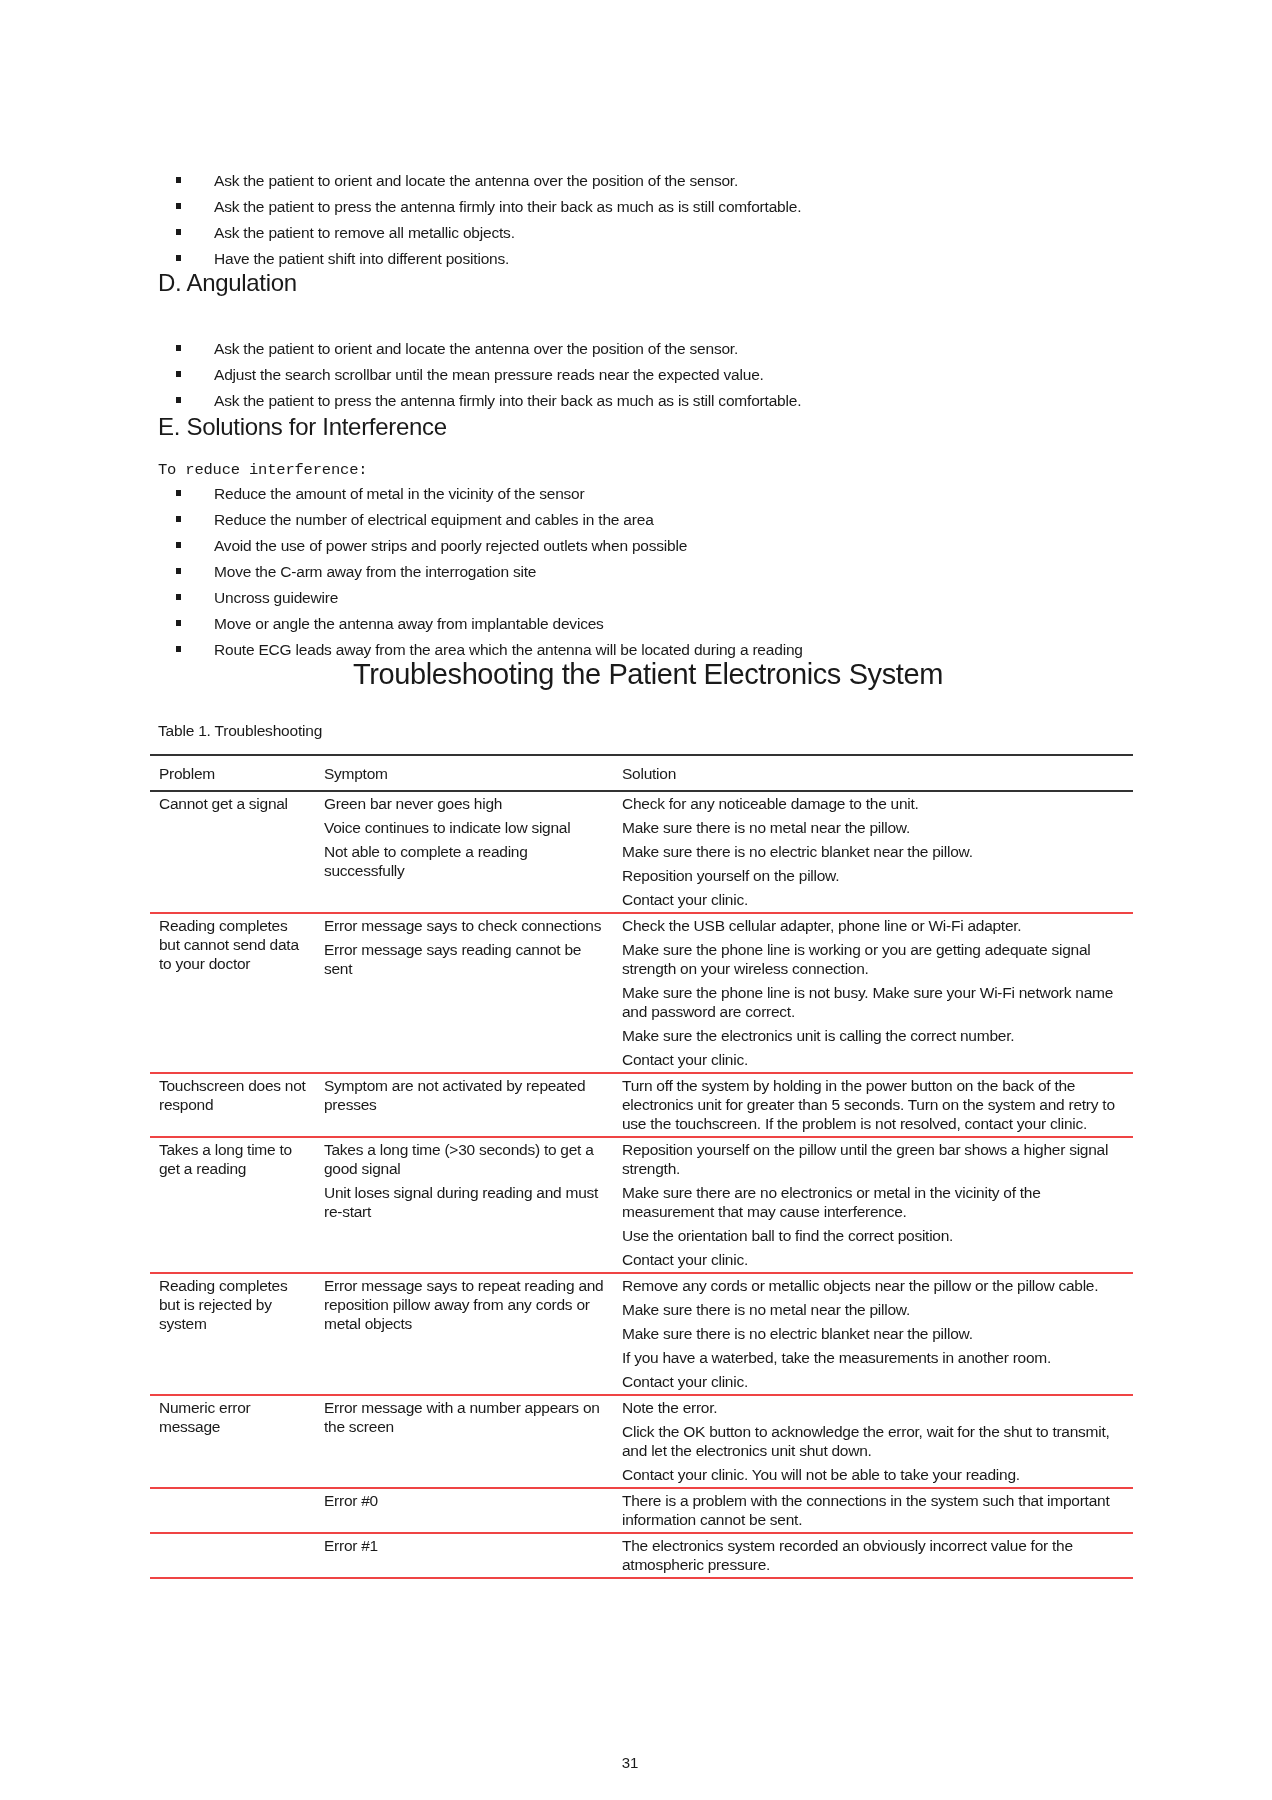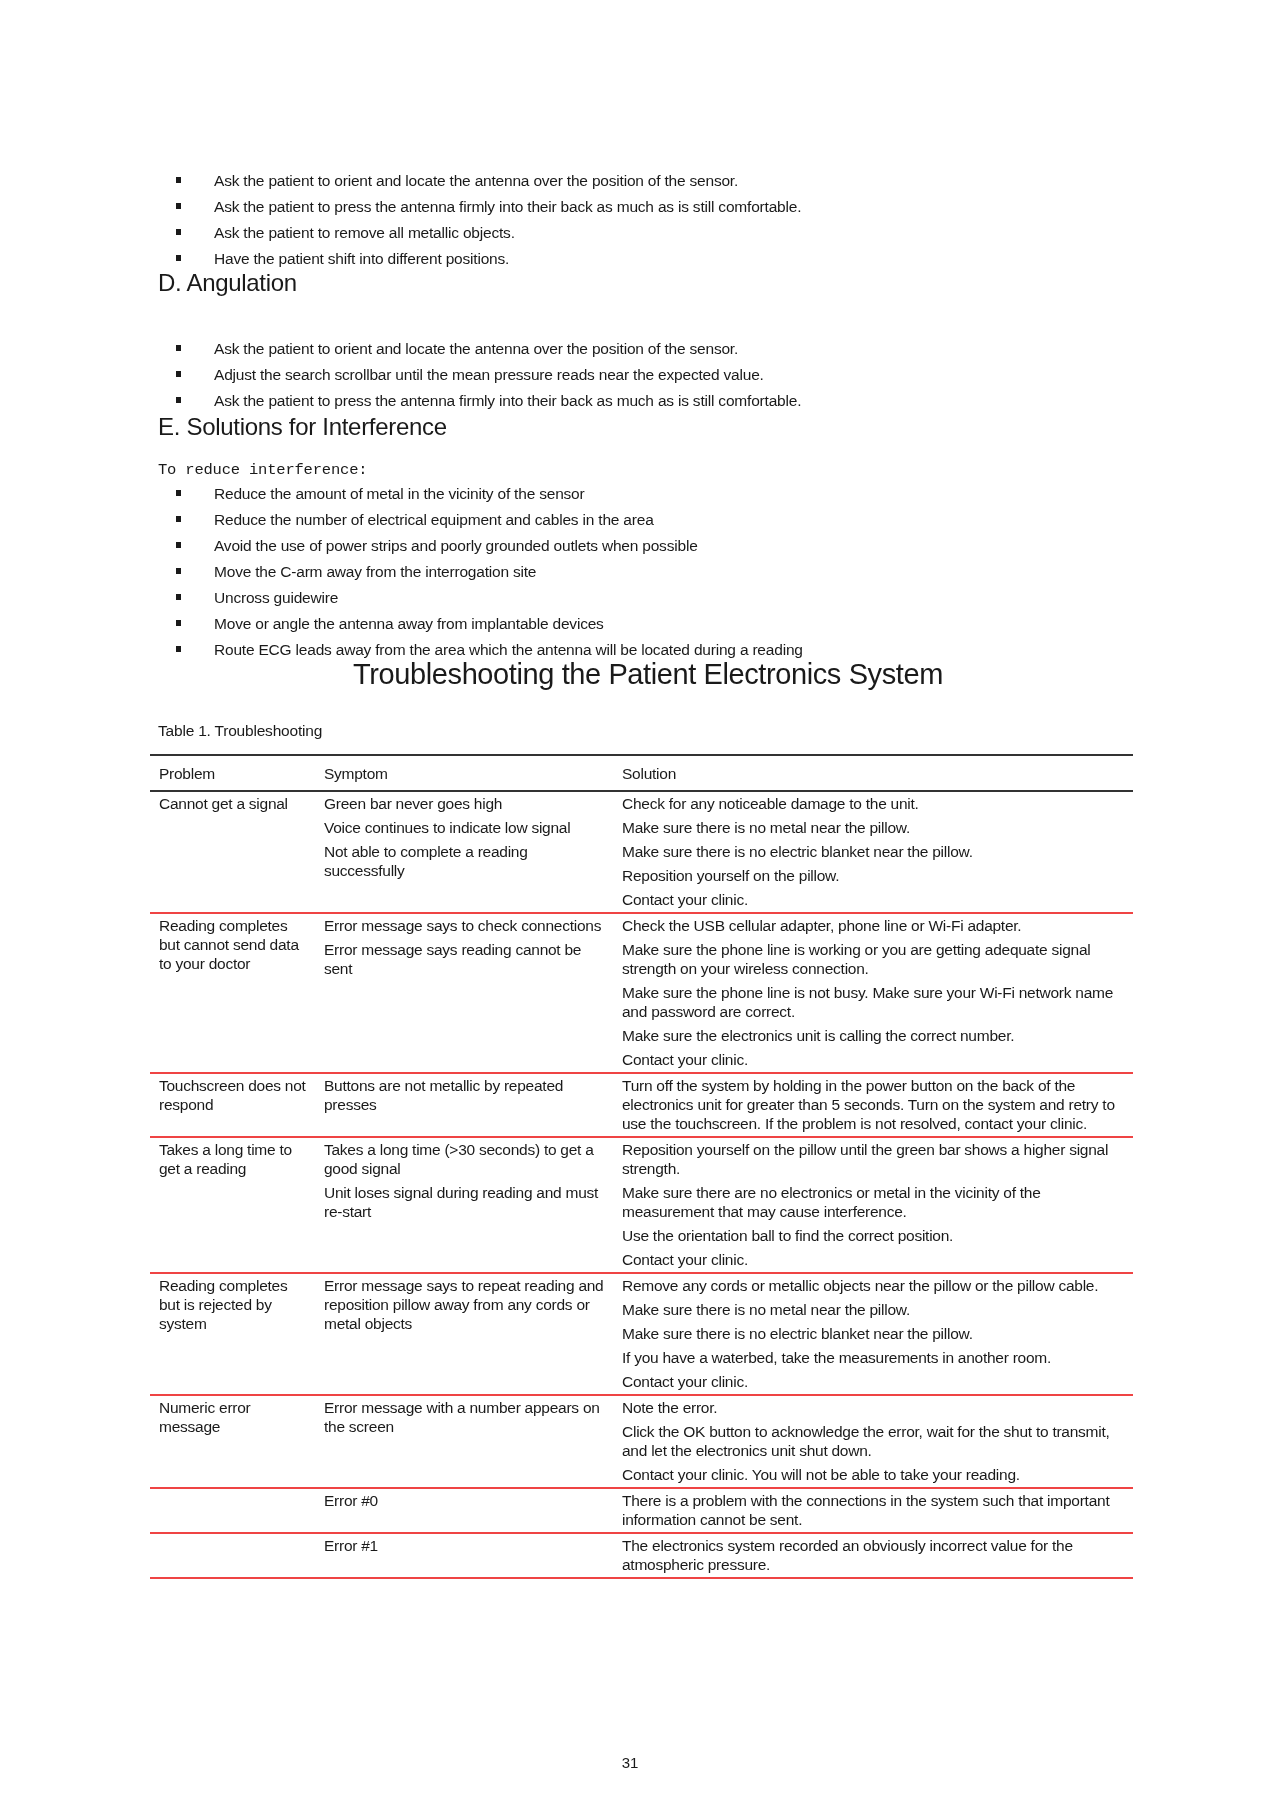--- a/index.html
+++ b/index.html
@@ -64,21 +64,21 @@
   <div class="block" style="top:413px;">
     <h2 class="h2">E. Solutions for Interference</h2>
   </div>
   <div class="block" style="top:461px;font-family:Liberation Mono, monospace;">
     <p class="para">To reduce interference:</p>
   </div>
   <div class="block" style="top:469px;">
     <ul class="bullets">
       <li><span class="bullet"></span><span>Reduce the amount of metal in the vicinity of the sensor</span></li>
       <li><span class="bullet"></span><span>Reduce the number of electrical equipment and cables in the area</span></li>
-      <li><span class="bullet"></span><span>Avoid the use of power strips and poorly grounded outlets when possible</span></li>
+      <li><span class="bullet"></span><span>Avoid the use of power strips and poorly rejected outlets when possible</span></li>
       <li><span class="bullet"></span><span>Move the C-arm away from the interrogation site</span></li>
       <li><span class="bullet"></span><span>Uncross guidewire</span></li>
       <li><span class="bullet"></span><span>Move or angle the antenna away from implantable devices</span></li>
       <li><span class="bullet"></span><span>Route ECG leads away from the area which the antenna will be located during a reading</span></li>
     </ul>
   </div>
 
   <div class="block" style="top:657px;text-align:center;">
     <h1 class="h1">Troubleshooting the Patient Electronics System</h1>
   </div>
@@ -120,21 +120,21 @@
             <span class="line">Check the USB cellular adapter, phone line or Wi-Fi adapter.</span>
             <span class="line">Make sure the phone line is working or you are getting adequate signal strength on your wireless connection.</span>
             <span class="line">Make sure the phone line is not busy. Make sure your Wi-Fi network name and password are correct.</span>
             <span class="line">Make sure the electronics unit is calling the correct number.</span>
             <span class="line">Contact your clinic.</span>
           </td>
         </tr>
         <tr>
           <td class="c1">Touchscreen does not respond</td>
           <td class="c2">
-            <span class="line">Buttons are not metallic by repeated presses</span>
+            <span class="line">Symptom are not activated by repeated presses</span>
           </td>
           <td>
             <span class="line">Turn off the system by holding in the power button on the back of the electronics unit for greater than 5 seconds. Turn on the system and retry to use the touchscreen. If the problem is not resolved, contact your clinic.</span>
           </td>
         </tr>
         <tr>
           <td class="c1">Takes a long time to get a reading</td>
           <td class="c2">
             <span class="line">Takes a long time (&gt;30 seconds) to get a good signal</span>
             <span class="line">Unit loses signal during reading and must re-start</span>

